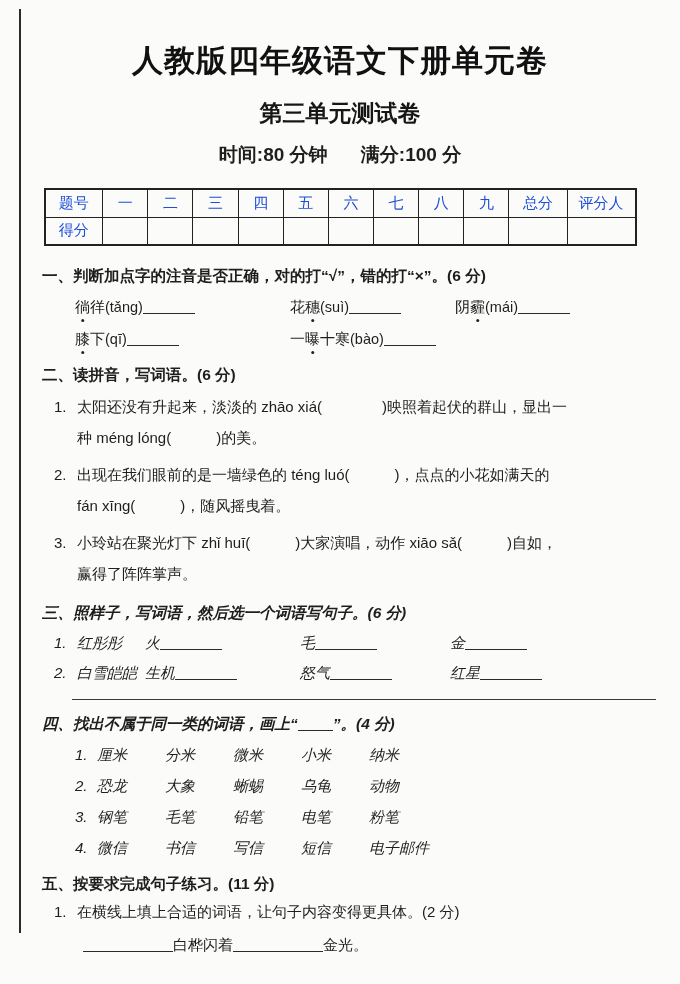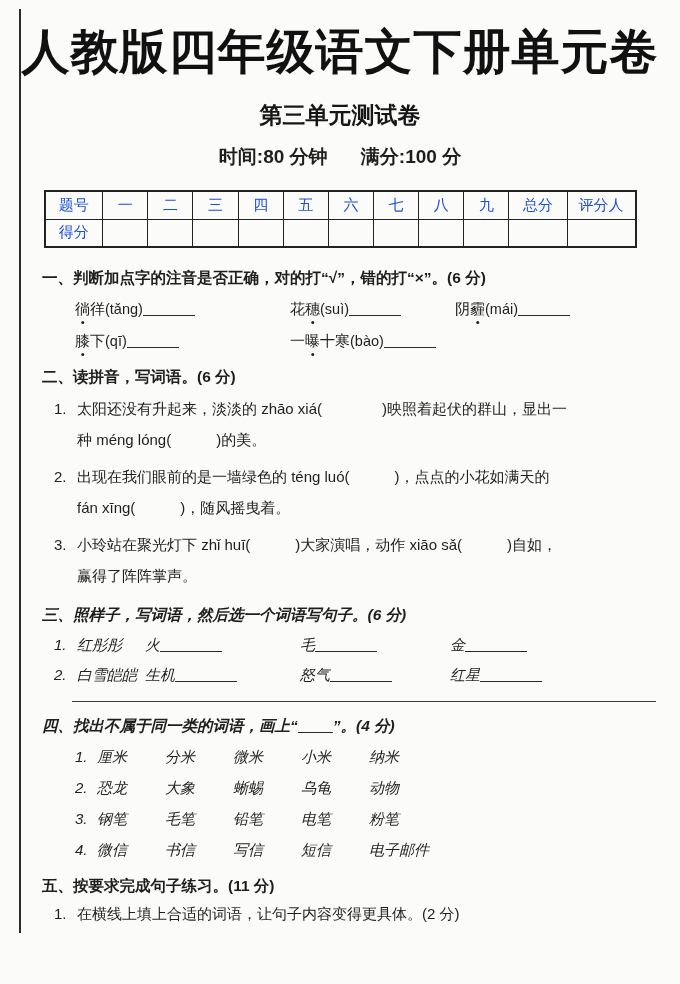--- a/index.html
+++ b/index.html
@@ -10,22 +10,22 @@
     color: #1e1e1e;
     font-family: "Liberation Sans", sans-serif;
     position: relative;
     overflow: hidden;
   }
   .scan-edge {
     position: absolute; left: 19px; top: 9px;
     width: 2px; height: 924px; background: #2b2b2b;
   }
   .title {
-    margin-top: 20px; text-align: center;
-    font-size: 48px; font-weight: 900; letter-spacing: 1px;
+    margin-top: 40px; text-align: center;
+    font-size: 31px; font-weight: 900; letter-spacing: 1px;
     color: #111;
   }
   .subtitle {
     margin-top: 16px; text-align: center;
     font-size: 23px; font-weight: 600; color: #161616;
   }
   .info-line {
     margin-top: 13px; text-align: center;
     font-size: 19px; font-weight: 700;
   }
@@ -250,13 +250,16 @@
     <span class="word">电子邮件</span>
   </div>
 </div>
 
 <div class="sec mt16">
   <div class="sec-heading">五、按要求完成句子练习。(11 分)</div>
   <div class="s5-sub">
     <span class="num">1.</span>
     <span>在横线上填上合适的词语，让句子内容变得更具体。(2 分)</span>
   </div>
+  <div class="s5-fill">
+    <span class="blank b90"></span><span>白桦闪着</span><span class="blank b90"></span><span>金光。</span>
+  </div>
 </div>
 
 </body></html>

